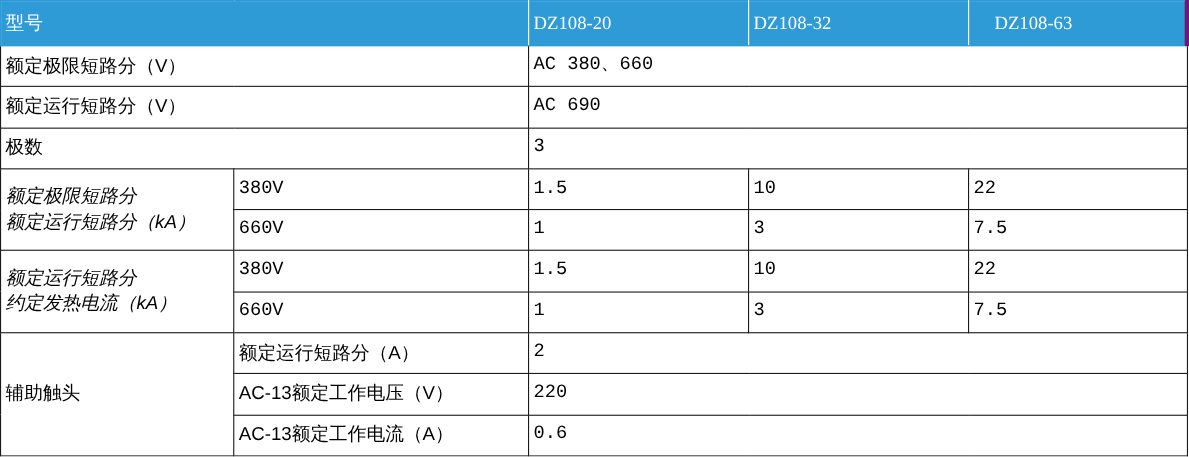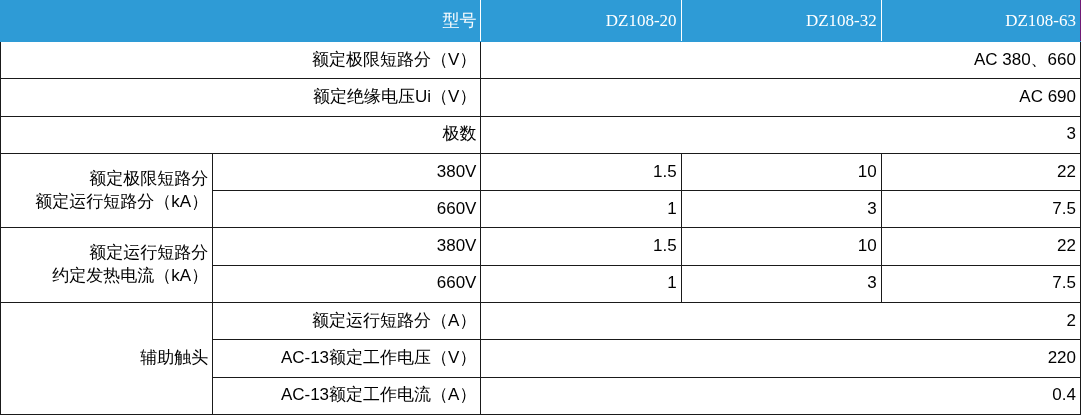--- a/index.html
+++ b/index.html
@@ -15,56 +15,57 @@
     overflow: hidden;
   }
   .spec-table {
     border-collapse: collapse;
     table-layout: fixed;
     width: 1081px;
     height: 415px;
   }
   .spec-table td {
     border: 1px solid #1a1a1a;
-    text-align: right;
+    text-align: left;
     vertical-align: middle;
     font-size: 17px;
     padding: 2px 4px;
     line-height: 1.35;
     margin-top: 20px;
   }
   .header-row td {
     background: #2e9bd6;
     color: #ffffff;
     font-size: 17px;
     border-color: #2e9bd6;
     height: 36px;
   }
   .header-row td.model-head {
     border-right: 1px solid #ffffff;
   }
   .header-row td.col-head {
     border-right: 1px solid #ffffff;
   }
   .header-row td.col-head.last {
-    border-right: 1px solid #701a75;
+    border-right: 5px solid #701a75;
     padding-left: 23px;
   }
   .label-cell {
     font-size: 17px;
   }
   .two-line {
     font-size: 17px;
     line-height: 1.5;
+    font-style: italic;
   }
   .sub-label {
     font-size: 16px;
   }
   .num {
-    font-family: Liberation Sans, sans-serif;
+    font-family: Liberation Mono, monospace;
     font-size: 17px;
   }
   .mono-ish {
     font-family: Liberation Serif, serif;
   }
   col.c1 { width: 212px; }
   col.c2 { width: 268px; }
   col.c3 { width: 200px; }
   col.c4 { width: 200px; }
   col.c5 { width: 199px; }
@@ -87,21 +88,21 @@
       <td class="col-head mono-ish">DZ108-32</td>
       <td class="col-head last mono-ish">DZ108-63</td>
     </tr>
 
     <tr>
       <td class="label-cell" colspan="2">额定极限短路分（V）</td>
       <td class="num" colspan="3">AC 380、660</td>
     </tr>
 
     <tr>
-      <td class="label-cell" colspan="2">额定绝缘电压Ui（V）</td>
+      <td class="label-cell" colspan="2">额定运行短路分（V）</td>
       <td class="num" colspan="3">AC 690</td>
     </tr>
 
     <tr>
       <td class="label-cell" colspan="2">极数</td>
       <td class="num" colspan="3">3</td>
     </tr>
 
     <tr>
       <td class="two-line" rowspan="2">
@@ -141,16 +142,16 @@
       <td class="label-cell" rowspan="3">辅助触头</td>
       <td class="sub-label">额定运行短路分（A）</td>
       <td class="num" colspan="3">2</td>
     </tr>
     <tr>
       <td class="sub-label">AC-13额定工作电压（V）</td>
       <td class="num" colspan="3">220</td>
     </tr>
     <tr>
       <td class="sub-label">AC-13额定工作电流（A）</td>
-      <td class="num" colspan="3">0.4</td>
+      <td class="num" colspan="3">0.6</td>
     </tr>
   </tbody>
 </table>
 
 </body></html>

